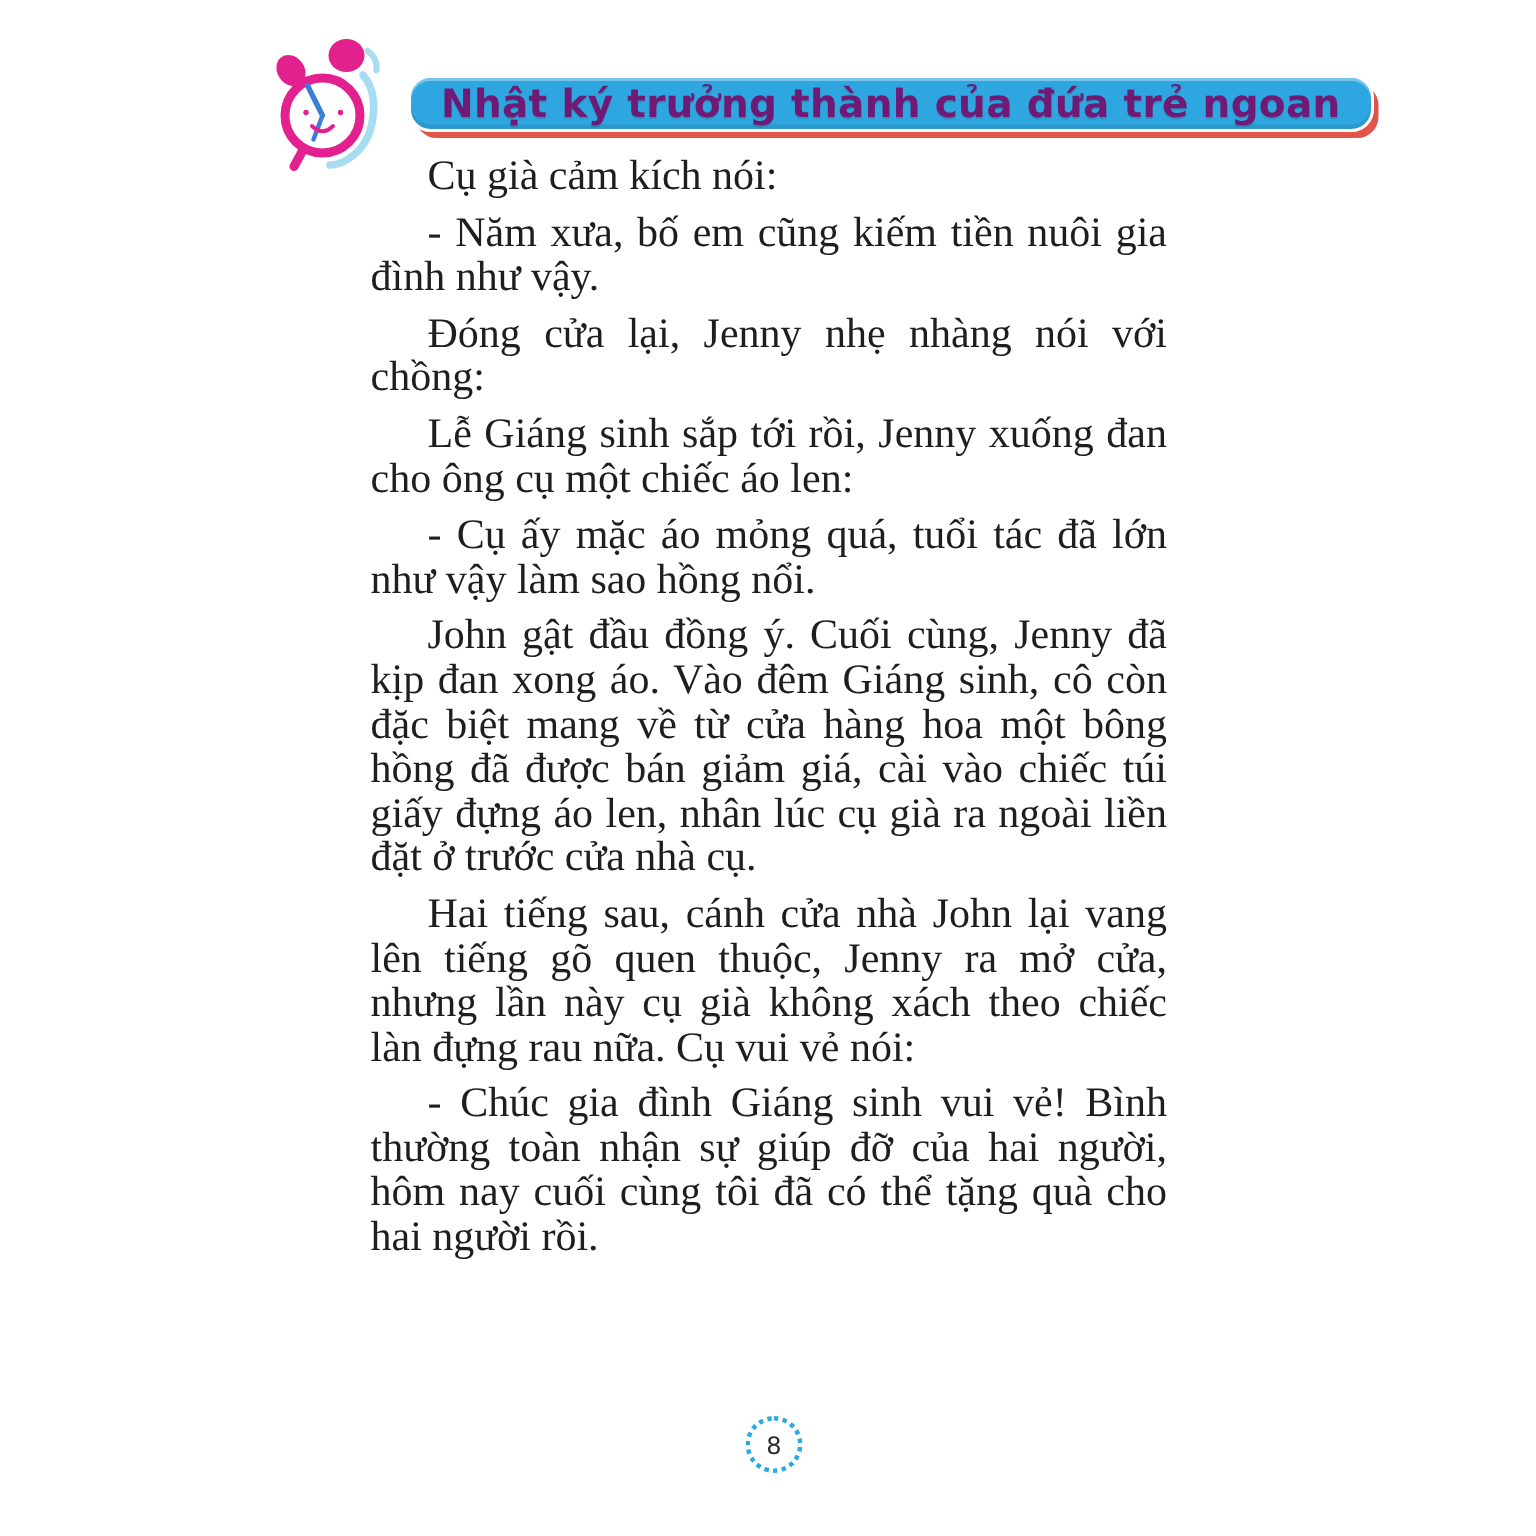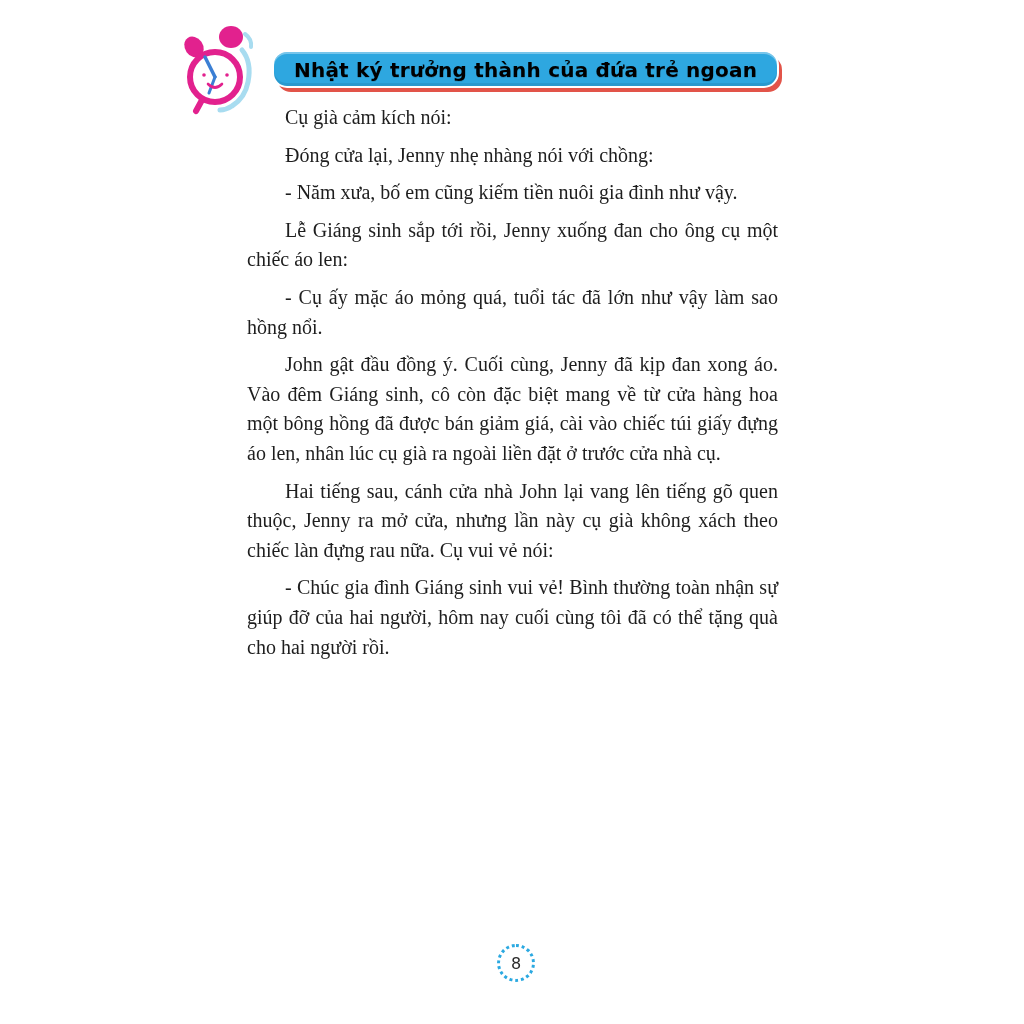--- a/index.html
+++ b/index.html
@@ -23,38 +23,38 @@
     left: 272px; top: 50px;
     height: 33px;
     padding: 1px 20px 0 20px;
     background: #2EA7E0;
     border: 2px solid #ffffff;
     border-radius: 15px;
     box-shadow: 4px 5px 0 -1px #E25449, inset 0 2px 0 rgba(255,255,255,0.35), inset 0 -3px 0 rgba(0,0,0,0.08);
     display: flex; align-items: center; justify-content: center;
   }
   .title-badge .title-text {
-    color: #000000;
+    color: #701a75;
     font-family: "DejaVu Sans", sans-serif;
     font-weight: bold;
-    font-size: 20px;
+    font-size: 26px;
     letter-spacing: 0.2px;
     white-space: nowrap;
     text-shadow: 0 1px 0 rgba(0,0,0,0.12);
   }
 
   
   .text-column {
     position: absolute;
     left: 247px; top: 103px;
     width: 531px;
   }
   .text-column p {
     margin: 0 0 8px 0;
-    font-size: 20px;
+    font-size: 28px;
     line-height: 29.6px;
     color: #1e1e1e;
     text-indent: 38px;
     text-align: justify;
   }
 
   
   .page-number-circle {
     position: absolute;
     left: 497px; top: 944px;
@@ -95,22 +95,22 @@
 
     <path d="M24,76 L18,87" stroke="#E2218E" stroke-width="6" stroke-linecap="round"></path>
   </svg>
 
   <div class="title-badge">
     <span class="title-text">Nhật ký trưởng thành của đứa trẻ ngoan</span>
   </div>
 
   <div class="text-column">
     <p>Cụ già cảm kích nói:</p>
+    <p>- Năm xưa, bố em cũng kiếm tiền nuôi gia đình như vậy.</p>
     <p>Đóng cửa lại, Jenny nhẹ nhàng nói với chồng:</p>
-    <p>- Năm xưa, bố em cũng kiếm tiền nuôi gia đình như vậy.</p>
     <p>Lễ Giáng sinh sắp tới rồi, Jenny xuống đan cho ông cụ một chiếc áo len:</p>
     <p>- Cụ ấy mặc áo mỏng quá, tuổi tác đã lớn như vậy làm sao hồng nổi.</p>
     <p>John gật đầu đồng ý. Cuối cùng, Jenny đã kịp đan xong áo. Vào đêm Giáng sinh, cô còn đặc biệt mang về từ cửa hàng hoa một bông hồng đã được bán giảm giá, cài vào chiếc túi giấy đựng áo len, nhân lúc cụ già ra ngoài liền đặt ở trước cửa nhà cụ.</p>
     <p>Hai tiếng sau, cánh cửa nhà John lại vang lên tiếng gõ quen thuộc, Jenny ra mở cửa, nhưng lần này cụ già không xách theo chiếc làn đựng rau nữa. Cụ vui vẻ nói:</p>
     <p>- Chúc gia đình Giáng sinh vui vẻ! Bình thường toàn nhận sự giúp đỡ của hai người, hôm nay cuối cùng tôi đã có thể tặng quà cho hai người rồi.</p>
   </div>
 
   <div class="page-number-circle">
     <span class="page-number">8</span>
   </div>

